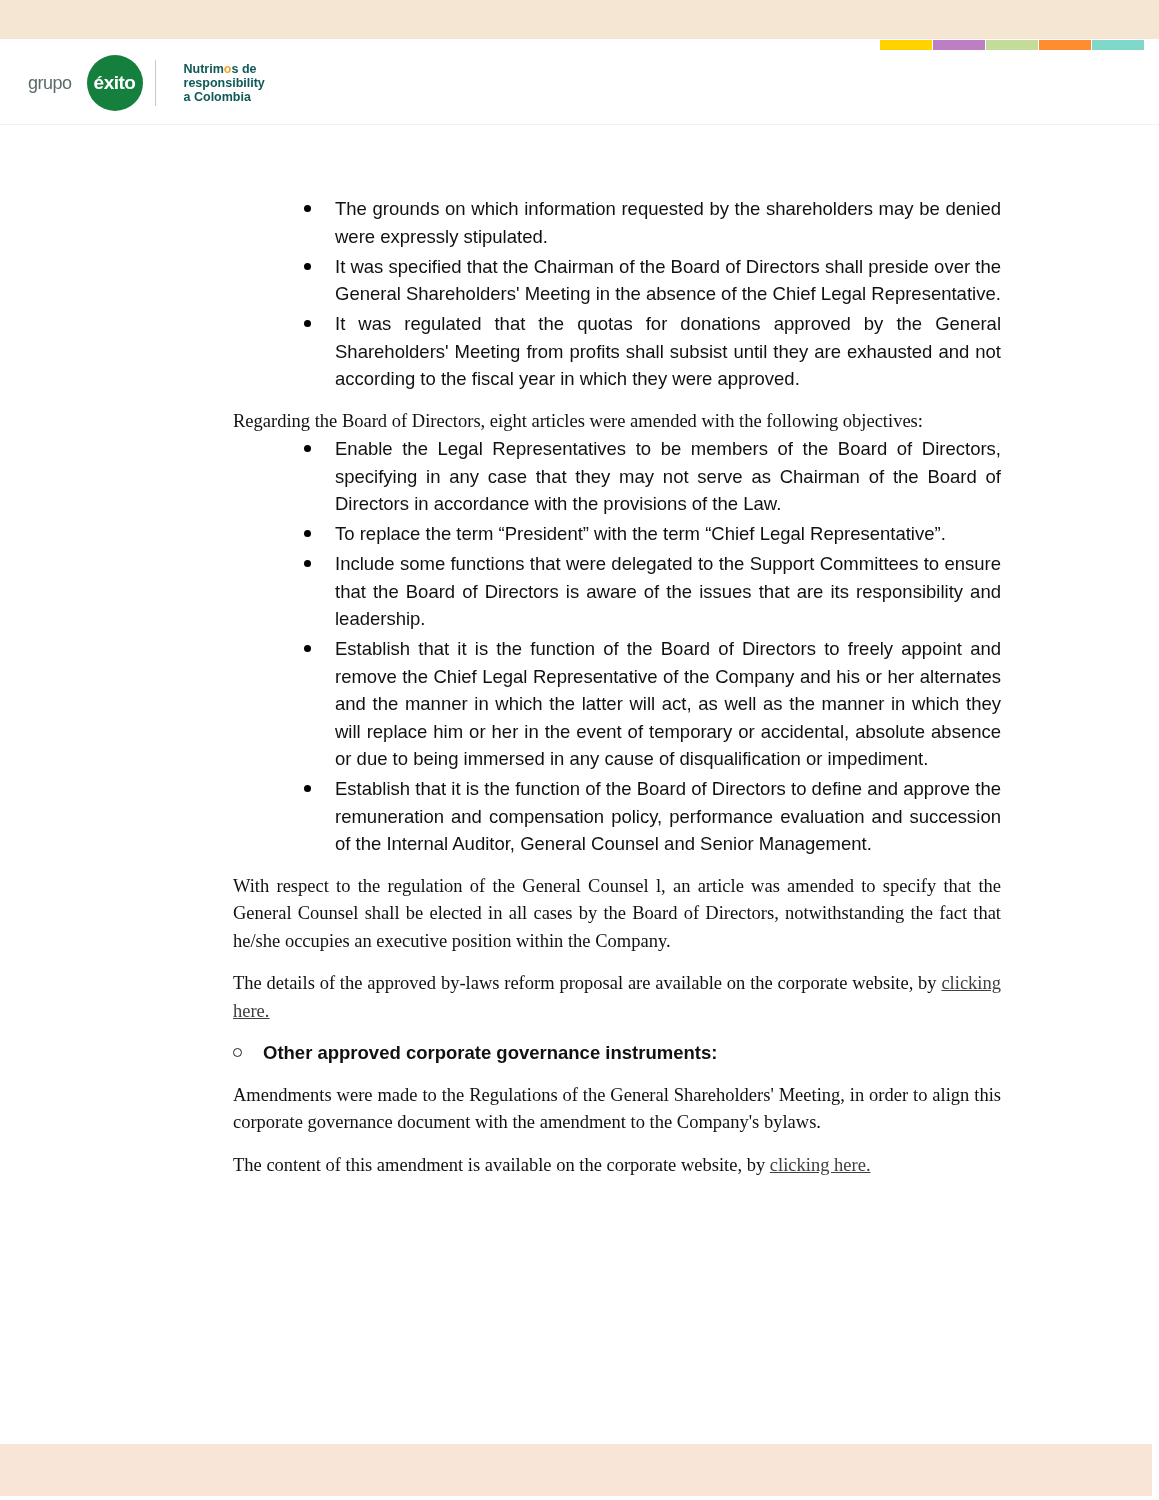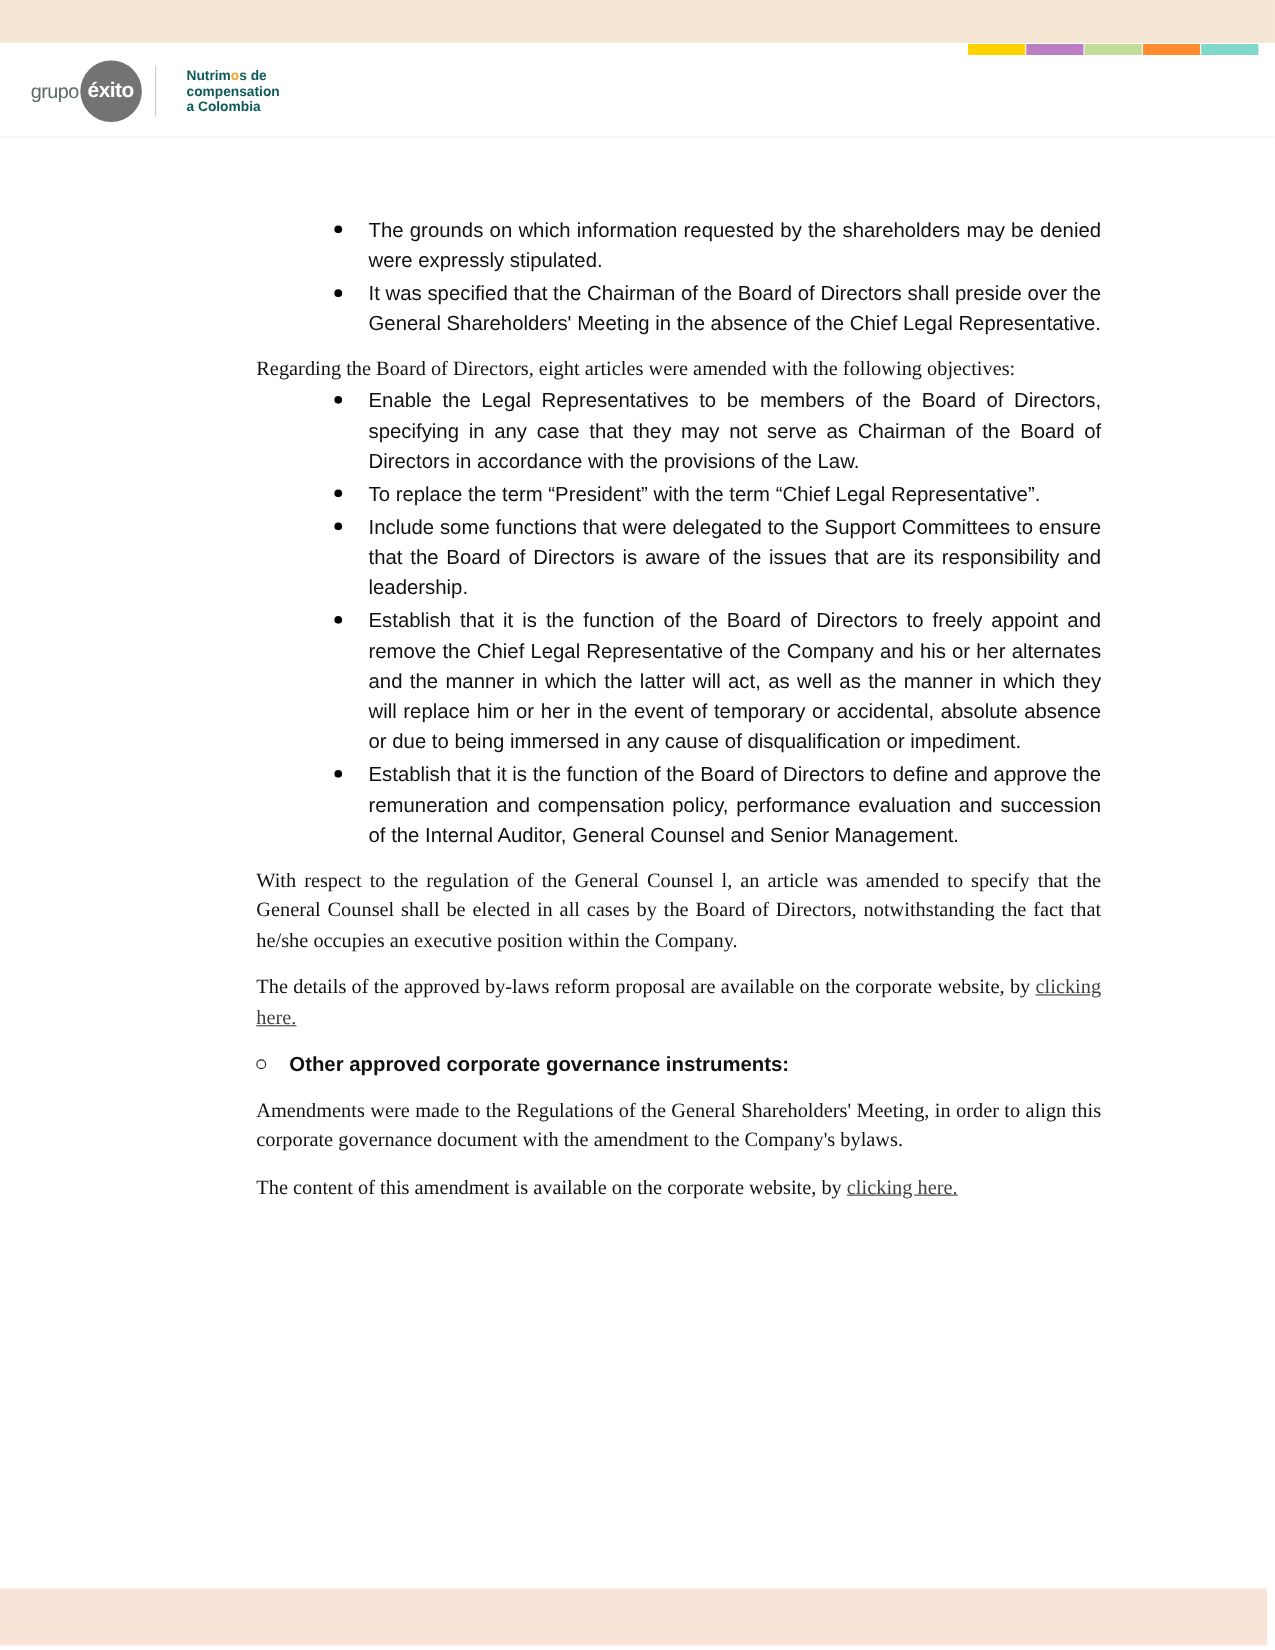--- a/index.html
+++ b/index.html
@@ -14,23 +14,23 @@
     background: #f4e6d3;
   }
   .color-strip {
     position: absolute; top: 40px; left: 880px; display: flex; gap: 1px;
   }
   .color-strip span { display: block; width: 52px; height: 10px; }
   .header-sep {
     position: absolute; left: 0; top: 124px; width: 1159px; height: 1px; background: #f1f1f1;
   }
   .logo { position: absolute; left: 28px; top: 54px; height: 58px; display: flex; align-items: center; }
-  .logo .grupo { font-size: 18px; color: #5b6a6a; letter-spacing: -0.5px; margin-right: 1px; }
+  .logo .grupo { font-size: 18px; color: #5b6a6a; letter-spacing: -0.5px; margin-right: 15px; }
   .logo .circle {
-    width: 56px; height: 56px; border-radius: 50%; background: #737373;
+    width: 56px; height: 56px; border-radius: 50%; background: #15803d;
     color: #fff; font-weight: bold; font-size: 19px;
     display: flex; align-items: center; justify-content: center; letter-spacing: -0.5px;
   }
   .logo .divider { width: 1px; height: 46px; background: #c9c9c9; margin: 0 14px 0 12px; }
   .logo .tagline { font-size: 12.5px; line-height: 14px; color: #0f5a57; font-weight: bold; margin-left: 14px; }
   .logo .tagline .hl { color: #f4a42a; }
 
   .content {
     position: absolute; left: 233px; top: 195px; width: 768px;
     font-size: 18.5px; line-height: 27.5px;
@@ -67,30 +67,31 @@
 </div>
 
 <div class="logo">
   <span class="grupo">grupo</span>
   <span class="circle">
     <span>éxito</span>
   </span>
   <span class="divider"></span>
   <div class="tagline">
     <div><span>Nutrim</span><span class="hl">o</span><span>s de</span></div>
-    <div>compensation</div>
+    <div>responsibility</div>
     <div>a Colombia</div>
   </div>
 </div>
 <div class="header-sep"></div>
 
 <div class="content">
   <ul class="bullets">
     <li>The grounds on which information requested by the shareholders may be denied were expressly stipulated.</li>
     <li>It was specified that the Chairman of the Board of Directors shall preside over the General Shareholders' Meeting in the absence of the Chief Legal Representative.</li>
+    <li>It was regulated that the quotas for donations approved by the General Shareholders' Meeting from profits shall subsist until they are exhausted and not according to the fiscal year in which they were approved.</li>
   </ul>
 
   <p class="para">Regarding the Board of Directors, eight articles were amended with the following objectives:</p>
 
   <ul class="bullets gap-list">
     <li>Enable the Legal Representatives to be members of the Board of Directors, specifying in any case that they may not serve as Chairman of the Board of Directors in accordance with the provisions of the Law.</li>
     <li>To replace the term “President” with the term “Chief Legal Representative”.</li>
     <li>Include some functions that were delegated to the Support Committees to ensure that the Board of Directors is aware of the issues that are its responsibility and leadership.</li>
     <li>Establish that it is the function of the Board of Directors to freely appoint and remove the Chief Legal Representative of the Company and his or her alternates and the manner in which the latter will act, as well as the manner in which they will replace him or her in the event of temporary or accidental, absolute absence or due to being immersed in any cause of disqualification or impediment.</li>
     <li>Establish that it is the function of the Board of Directors to define and approve the remuneration and compensation policy, performance evaluation and succession of the Internal Auditor, General Counsel and Senior Management.</li>

